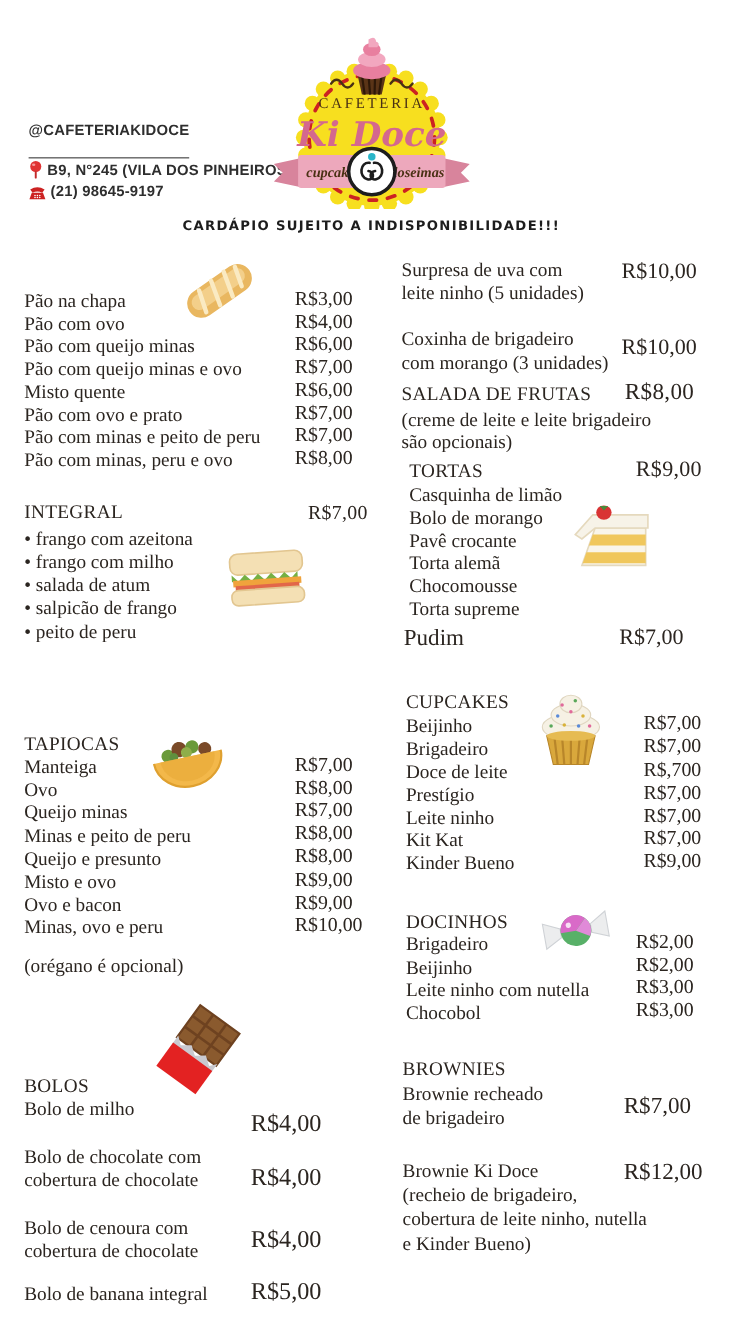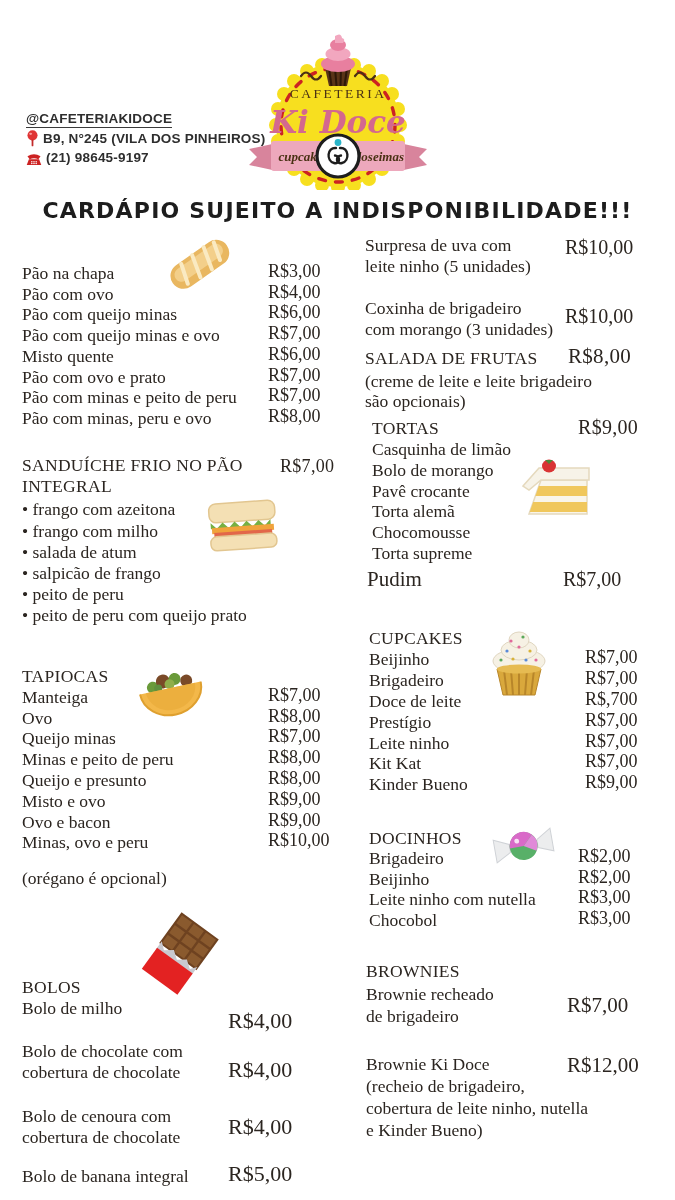--- a/index.html
+++ b/index.html
@@ -8,30 +8,30 @@
     font-family:"Liberation Serif", serif;color:#2b2520;overflow:hidden;
   }
   .abs{position:absolute;}
 
   
   .contact{
     left:26px;top:110px;width:320px;
     font-family:"Liberation Sans", sans-serif;font-weight:700;
     font-size:13.5px;line-height:17px;color:#2e2e2e;letter-spacing:.2px;
   }
-  .contact .handle{display:inline-block;border-bottom:1.5px solid #3a3a3a;padding-bottom:0;}
+  .contact .handle{display:inline-block;border-bottom:1.5px solid #3a3a3a;padding-bottom:16px;}
   .contact .cline{display:flex;align-items:flex-end;gap:4px;margin-top:2px;}
   .contact svg{flex:0 0 auto;}
 
   .logo{left:243px;top:28px;width:190px;height:162px;}
 
   .notice{
     left:0;top:198px;width:675px;text-align:center;
     font-family:"DejaVu Sans", sans-serif;font-weight:700;
-    font-size:22px;letter-spacing:1.2px;color:#1d1d1d;
+    font-size:12px;letter-spacing:1.2px;color:#1d1d1d;
   }
 
   
   .sec{position:absolute;font-size:17.5px;line-height:20.7px;}
   .caps{letter-spacing:.3px;}
   .row{position:relative;}
   .pr{position:absolute;top:-2px;font-size:18px;white-space:nowrap;}
   .nowrap{white-space:nowrap;}
 
   
@@ -194,31 +194,29 @@
 <div class="abs icon-baguette">
   <svg width="70" height="36" viewBox="0 0 70 36">
     <rect x="2" y="5" width="66" height="26" rx="13" fill="#e9b760"></rect>
     <rect x="7" y="9" width="56" height="14" rx="7" fill="#f3cf8a"></rect>
     <path d="M20 7 L14 27 M34 6 L28 29 M48 6 L42 29 M59 8 L54 26" stroke="#faeac2" stroke-width="4" stroke-linecap="round"></path>
   </svg>
 </div>
 
 <div class="abs sec sec-sand">
   <div class="row caps">
-    <span>SANDUÍCHE FRIO NO PÃO</span>
     <span class="pr">R$7,00</span>
   </div>
   <div class="caps">INTEGRAL</div>
   <div class="opts">
     <div class="opt">frango com azeitona</div>
     <div class="opt">frango com milho</div>
     <div class="opt">salada de atum</div>
     <div class="opt">salpicão de frango</div>
     <div class="opt">peito de peru</div>
-    <div class="opt">peito de peru com queijo prato</div>
   </div>
 </div>
 <div class="abs icon-sandwich">
   <svg width="78" height="66" viewBox="0 0 78 66">
     <rect x="6" y="8" width="66" height="19" rx="7" fill="#f4e0b4"></rect>
     <rect x="6" y="8" width="66" height="19" rx="7" fill="none" stroke="#e2c690" stroke-width="1.5"></rect>
     <path d="M7 27 l6 6 6 -6 6 6 6 -6 6 6 6 -6 6 6 6 -6 6 6 6 -6 v6 H7 Z" fill="#76b043"></path>
     <rect x="8" y="32" width="62" height="6" fill="#f0a33c"></rect>
     <rect x="10" y="37" width="58" height="5" fill="#e26749"></rect>
     <rect x="6" y="41" width="66" height="14" rx="6" fill="#f4e0b4"></rect>

